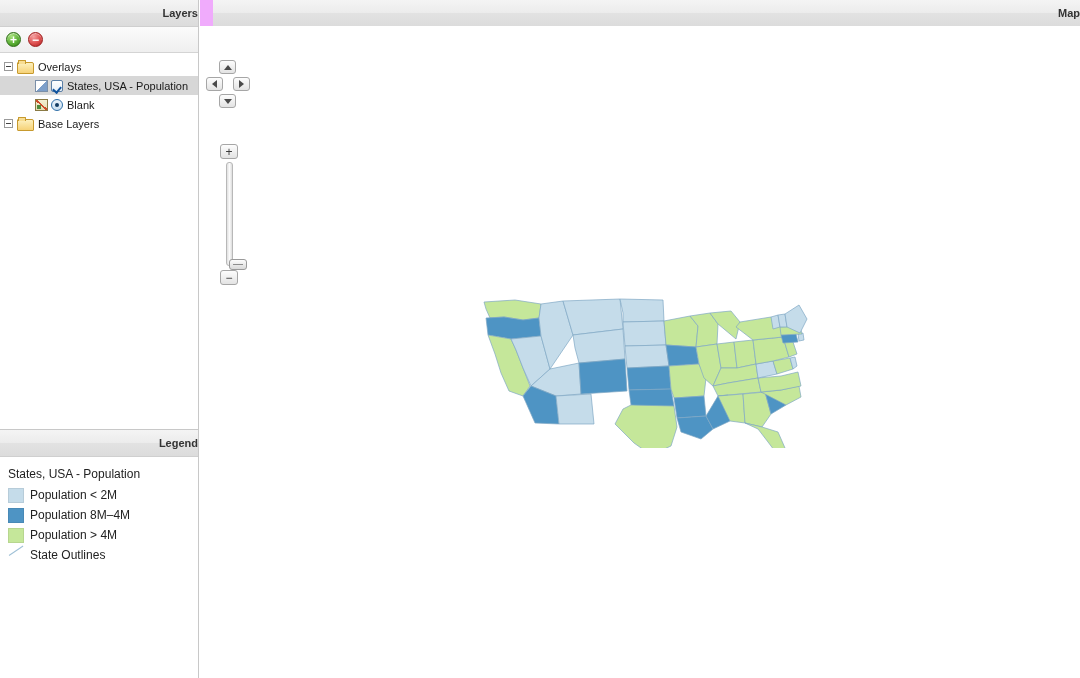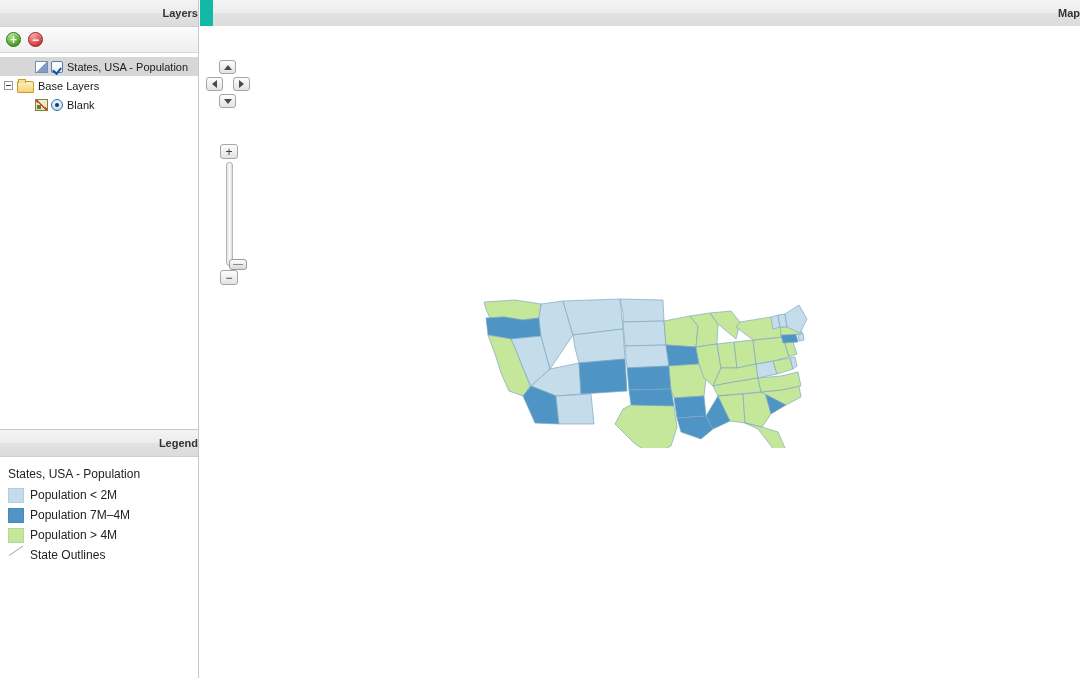--- a/index.html
+++ b/index.html
@@ -174,21 +174,21 @@
     content: ""; position: absolute; left: 1px; top: 7px;
     width: 17px; height: 0;
     border-top: 1px solid #9fc0d6;
     transform: rotate(-34deg); transform-origin: left center;
   }
 
   
   #map-panel {
     position: absolute; left: 200px; top: 0;
     width: 880px; height: 678px;
-    background: #14b8a6;
+    background: #f0abfc;
     padding-left: 13px;
   }
   #map-toolbar {
     height: 25px;
     background: linear-gradient(to bottom, #fcfcfc, #f0f0f0);
     border-bottom: 1px solid #d2d2d2;
     display: flex; align-items: center;
     padding-left: 5px; gap: 5px;
   }
   .tb-icon {
@@ -296,56 +296,61 @@
     <div id="layers-toolbar">
       <span class="round-btn btn-add">
         <span class="glyph">+</span>
       </span>
       <span class="round-btn btn-remove">
         <span class="glyph">−</span>
       </span>
     </div>
 
     <div id="layer-tree">
+        <div class="tree-row">
+          <span class="toggle-box"></span>
+          <span class="folder-icon"></span>
+          <span class="tree-label">Overlays</span>
+        </div>
         <div class="tree-row indent selected">
           <span class="spacer-dots"></span>
           <span class="poly-icon"></span>
           <span class="chk checked"></span>
           <span class="tree-label">States, USA - Population</span>
         </div>
-        <div class="tree-row">
-          <span class="toggle-box"></span>
-          <span class="folder-icon"></span>
-          <span class="tree-label">Base Layers</span>
-        </div>
         <div class="tree-row indent">
           <span class="spacer-dots"></span>
           <span class="raster-icon"></span>
           <span class="radio checked"></span>
           <span class="tree-label">Blank</span>
+        </div>
+        <div class="tree-row">
+          <span class="toggle-box"></span>
+          <span class="folder-icon"></span>
+          <span class="tree-label">Base Layers</span>
         </div>
       </div>
   </div>
 
   <div id="gutter"></div>
 
   <div id="legend-panel">
     <div class="panel-header">
       <span>Legend</span>
     </div>
     <div id="legend-body">
       <div id="legend-title">States, USA - Population</div>
       <div id="legend-items">
           <div class="legend-row">
             <span class="legend-swatch" style="background: rgb(197, 220, 234);"></span>
             <span>Population  &lt; 2M</span>
           </div>
           <div class="legend-row">
             <span class="legend-swatch" style="background: rgb(78, 148, 196);"></span>
-            <span>Population 7M–4M</span>
+            <span>Population 8M–4M</span>
           </div>
           <div class="legend-row">
             <span class="legend-swatch" style="background: rgb(197, 231, 154);"></span>
             <span>Population  &gt; 4M</span>
           </div>
           <div class="legend-row">
             <span class="legend-line"></span>
             <span>State Outlines</span>
           </div>
         </div>

